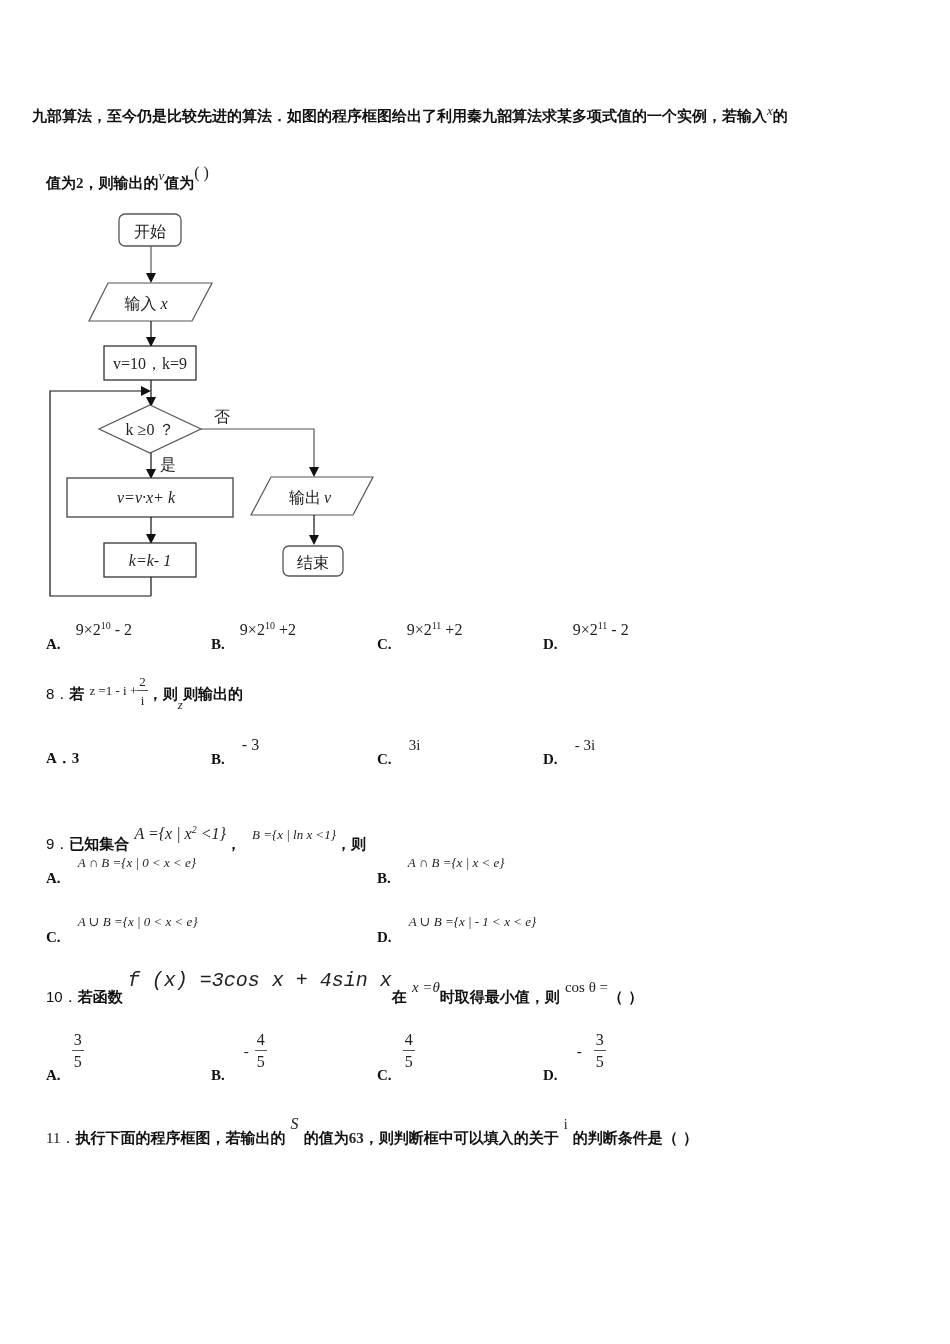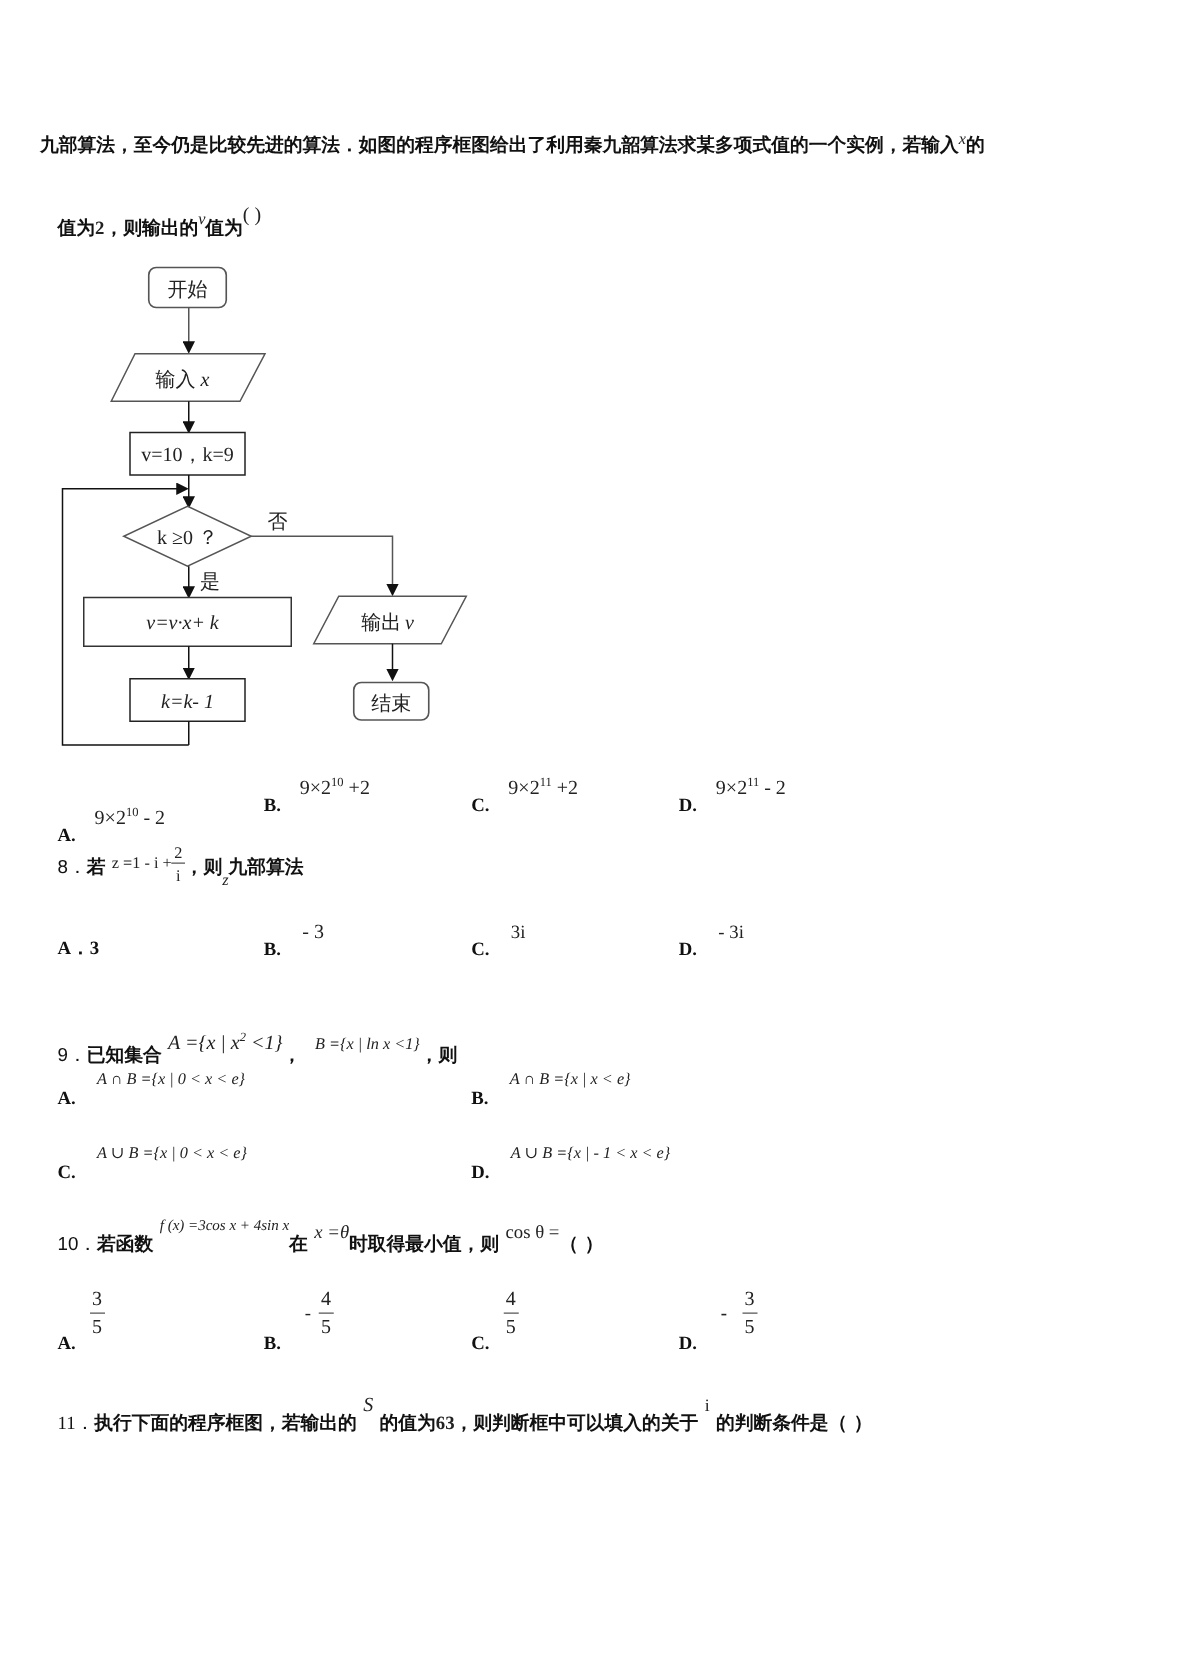--- a/index.html
+++ b/index.html
@@ -67,21 +67,21 @@
 
   <polygon points="271,477 373,477 353,515 251,515" fill="#fff" stroke="#555" stroke-width="1.2"></polygon>
   <text x="310" y="503" text-anchor="middle" class="fc-text"><tspan>输出</tspan><tspan class="fc-math fc-italic" dx="3">v</tspan></text>
   <line x1="314" y1="515" x2="314" y2="540" stroke="#111" stroke-width="1.2" marker-end="url(#arr)"></line>
 
   <rect x="283" y="546" width="60" height="30" rx="6" ry="6" fill="#fff" stroke="#555" stroke-width="1.3"></rect>
   <text x="313" y="568" text-anchor="middle" class="fc-text">结束</text>
 </svg>
 
 <div>
-  <div class="abs" style="left:46px; top:644px;">
+  <div class="abs" style="left:46px; top:620px;">
     <span class="opt-label" style="position:relative; top:14px;">A.</span>
     <span class="math" style="font-size:16px; margin-left:10px;"><span>9×2</span><span class="sup">10</span><span> - 2</span></span>
   </div>
   <div class="abs" style="left:211px; top:620px;">
     <span class="opt-label" style="position:relative; top:14px;">B.</span>
     <span class="math" style="font-size:16px; margin-left:10px;"><span>9×2</span><span class="sup">10</span><span> +2</span></span>
   </div>
   <div class="abs" style="left:377px; top:620px;">
     <span class="opt-label" style="position:relative; top:14px;">C.</span>
     <span class="math" style="font-size:16px; margin-left:10px;text-align:center;"><span>9×2</span><span class="sup">11</span><span> +2</span></span>
@@ -90,21 +90,21 @@
     <span class="opt-label" style="position:relative; top:14px;">D.</span>
     <span class="math" style="font-size:16px; margin-left:10px;"><span>9×2</span><span class="sup">11</span><span> - 2</span></span>
   </div>
 </div>
 
 <div class="abs" style="left:46px; top:678px;">
   <span class="cn" style="font-weight:normal; font-family:'Liberation Sans',sans-serif;">8．</span><span class="cn">若</span>
   <span class="math" style="font-size:13px; position:relative; top:-4px;">z =1 - i +</span><span class="frac math" style="font-size:13px; position:relative; top:-3px;">
       <span class="num">2</span>
       <span class="den">i</span>
-    </span><span class="cn">，则</span><span class="math" style="font-style:italic; font-size:13px; position:relative; top:10px;">z</span><span class="cn">九部算法</span>
+    </span><span class="cn">，则</span><span class="math" style="font-style:italic; font-size:13px; position:relative; top:10px;">z</span><span class="cn">则输出的</span>
 </div>
 <div>
   <div class="abs" style="left:46px; top:748px;">
     <span class="opt-label">A．</span><span class="opt-label">3</span>
   </div>
   <div class="abs" style="left:211px; top:735px;">
     <span class="opt-label" style="position:relative; top:14px;">B.</span>
     <span class="math" style="font-size:16px; margin-left:12px;">- 3</span>
   </div>
   <div class="abs" style="left:377px; top:735px;">
@@ -136,21 +136,21 @@
     <span class="math" style="font-style:italic; font-size:13px; margin-left:12px;">A ∪ B ={x | 0 &lt; x &lt; e}</span>
   </div>
   <div class="abs" style="left:377px; top:911px;">
     <span class="opt-label" style="position:relative; top:16px;">D.</span>
     <span class="math" style="font-style:italic; font-size:13px; margin-left:12px;margin-top:28px;">A ∪ B ={x | - 1 &lt; x &lt; e}</span>
   </div>
 </div>
 
 <div class="abs" style="left:46px; top:969px;">
   <span class="cn" style="font-weight:normal; font-family:'Liberation Sans',sans-serif; position:relative; top:16px;">10．</span><span class="cn" style="position:relative; top:16px;">若函数</span>
-  <span class="math" style="font-style:italic; font-size:12px;">f (x) =3cos x + 4sin x</span><span class="cn" style="position:relative; top:16px;">在</span>
+  <span class="math" style="font-style:italic; font-size:20px;font-family:Liberation Mono, monospace;">f (x) =3cos x + 4sin x</span><span class="cn" style="position:relative; top:16px;">在</span>
   <span class="math" style="font-style:italic; font-size:15px; position:relative; top:6px;">x =θ</span><span class="cn" style="position:relative; top:16px;">时取得最小值，则</span>
   <span class="math" style="font-size:15px; position:relative; top:6px;">cos θ =</span><span class="cn" style="position:relative; top:16px;">（    ）</span>
 </div>
 <div>
   <div class="abs" style="left:46px; top:1032px;">
     <span class="opt-label" style="position:relative; top:24px;">A.</span>
     <span class="math" style="margin-left:6px;"></span><span class="frac math" style="font-size:16px;">
         <span class="num">3</span>
         <span class="den">5</span>
       </span>

